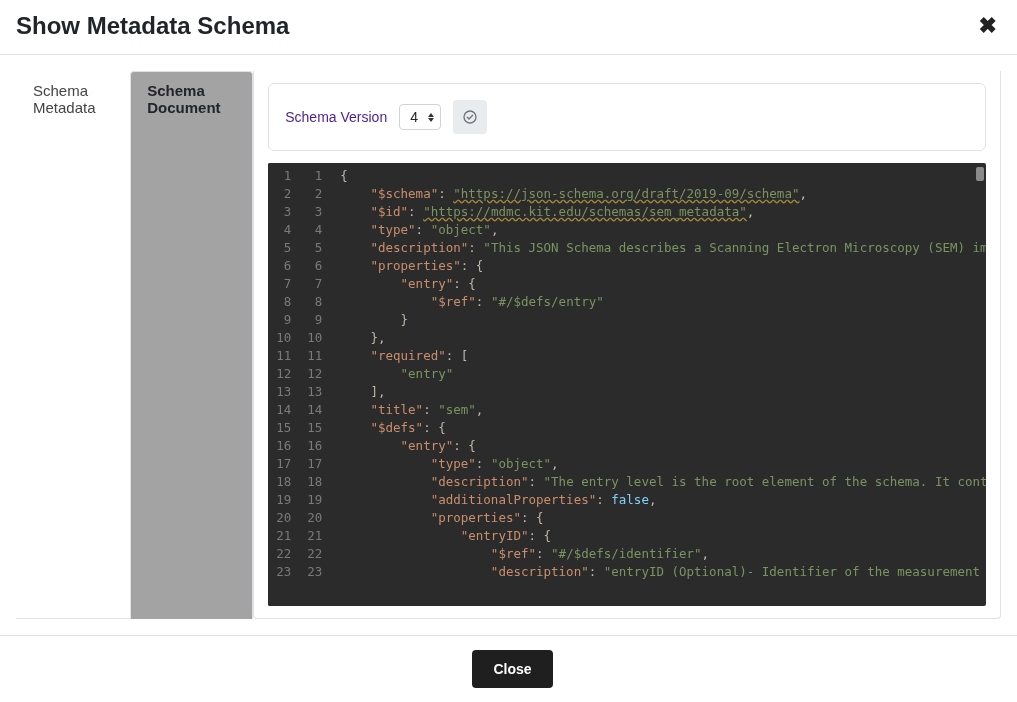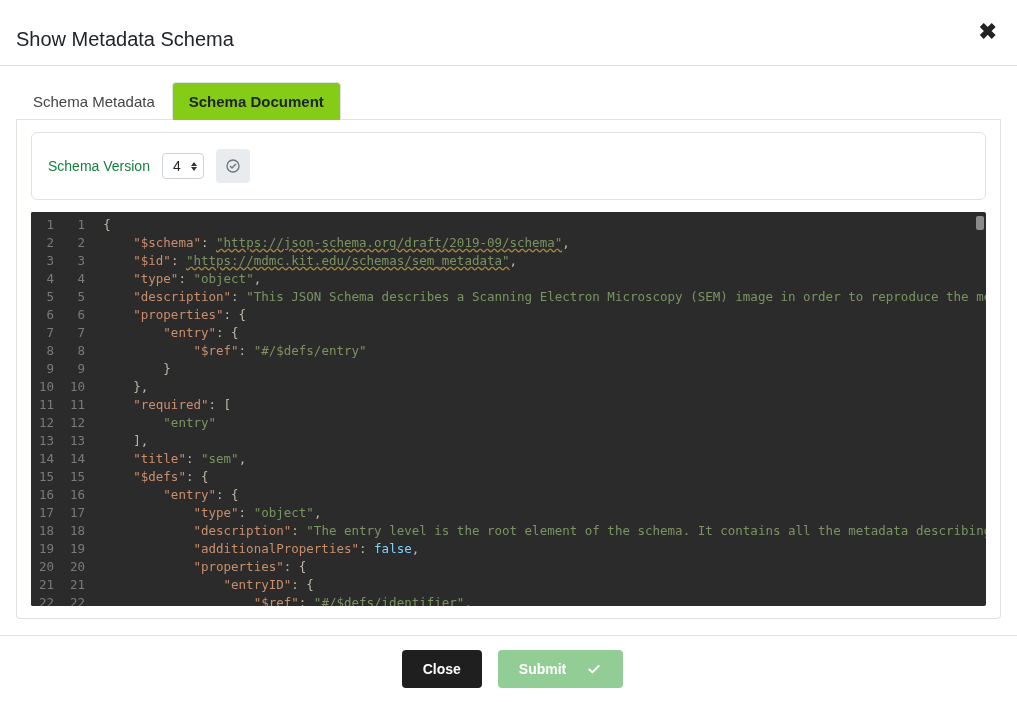--- a/index.html
+++ b/index.html
@@ -1,32 +1,32 @@
 <!DOCTYPE html>
 <html><head>
 <meta charset="utf-8">
 <style>
   * { box-sizing: border-box; margin: 0; padding: 0; }
   html, body { height: 100%; font-family: -apple-system, BlinkMacSystemFont, "Segoe UI", Helvetica, Arial, sans-serif; background: #fff; color: #212529; }
   .modal { display: flex; flex-direction: column; height: 702px; width: 1017px; position: relative; }
 
   .modal-header { display: flex; justify-content: space-between; align-items: center; padding: 12px 16px 14px; border-bottom: 1px solid #dee2e6; }
-  .modal-title { font-size: 20px; font-weight: 400; margin-top: 16px; }
+  .modal-title { font-size: 24px; font-weight: 700; }
   .close-x { font-size: 22px; font-weight: 900; color: #222; cursor: pointer; padding: 0 4px; line-height: 1; }
 
-  .modal-body { flex: 1 1 auto; padding: 16px; overflow: hidden; display: flex; flex-direction: column; }
+  .modal-body { flex: 1 1 auto; padding: 16px; overflow: hidden; display: flex; flex-direction: row; }
 
   .tabs { display: flex; border-bottom: 1px solid #dee2e6; }
   .tab { padding: 10px 16px; font-size: 15px; color: #444; cursor: pointer; border: 1px solid transparent; border-bottom: none; margin-bottom: -1px; }
-  .tab.active { font-weight: 700; color: #212529; border-color: #dee2e6 #dee2e6 #fff; border-radius: 4px 4px 0 0; background: #84cc16; }
+  .tab.active { font-weight: 700; color: #212529; border-color: #dee2e6 #dee2e6 #fff; border-radius: 4px 4px 0 0; background: #a3a3a3; }
 
   .tab-panel { border: 1px solid #dee2e6; border-top: none; border-radius: 0 0 4px 4px; padding: 12px 14px; flex: 1 1 auto; display: flex; flex-direction: column; overflow: hidden; }
 
   .version-box { border: 1px solid #dee2e6; border-radius: 6px; padding: 16px; display: flex; align-items: center; gap: 12px; }
-  .version-label { font-size: 14px; color: #15803d; }
+  .version-label { font-size: 14px; color: #4c1d95; }
   .version-select-wrap { position: relative; display: inline-flex; align-items: center; border: 1px solid #ced4da; border-radius: 4px; padding: 4px 22px 4px 10px; font-size: 14px; cursor: pointer; }
   .version-caret { position: absolute; right: 6px; display: flex; flex-direction: column; gap: 1px; }
   .version-caret span { width:0; height:0; border-left:3px solid transparent; border-right:3px solid transparent; }
   .version-caret .up { border-bottom:4px solid #333; }
   .version-caret .dn { border-top:4px solid #333; }
   .apply-btn { width: 34px; height: 34px; border-radius: 4px; background: #e9ecef; display: flex; align-items: center; justify-content: center; cursor: pointer; }
   .apply-btn svg { width: 16px; height: 16px; stroke: #6c757d; }
 
   .editor-wrap { margin-top: 12px; flex: 1 1 auto; position: relative; overflow: hidden; border-radius: 2px; }
   .editor { font-family: Menlo, Monaco, Consolas, monospace; font-size: 12.5px; line-height: 18px; background: #2b2b2b; color: #c0b8a8; height: 100%; display: flex; overflow: hidden; }
@@ -142,21 +142,15 @@
         <div class="scrollbar-v"></div>
       </div>
 
     </div>
   </div>
 
   <div class="modal-footer">
     <button class="btn btn-dark">
       <span>Close</span>
     </button>
-    <button class="btn btn-success">
-      <span>Submit</span>
-      <svg viewBox="0 0 24 24" fill="none" stroke-width="3" stroke-linecap="round" stroke-linejoin="round">
-        <path d="M5 12.5l4.5 4.5L19 7.5"></path>
-      </svg>
-    </button>
   </div>
 
 </div>
 
 </body></html>

